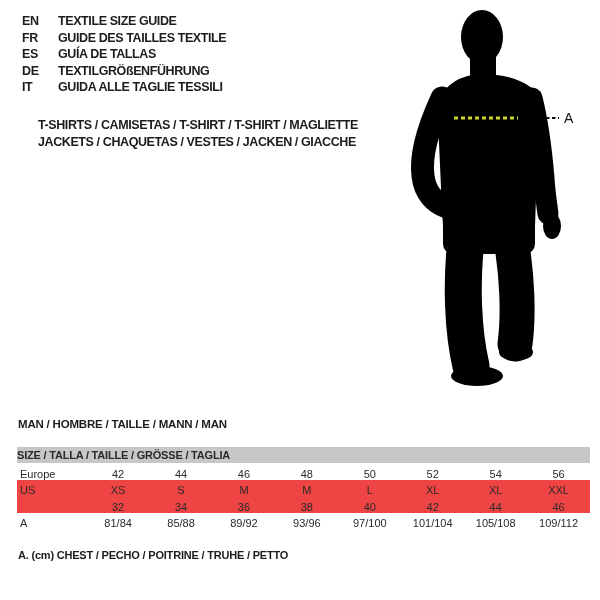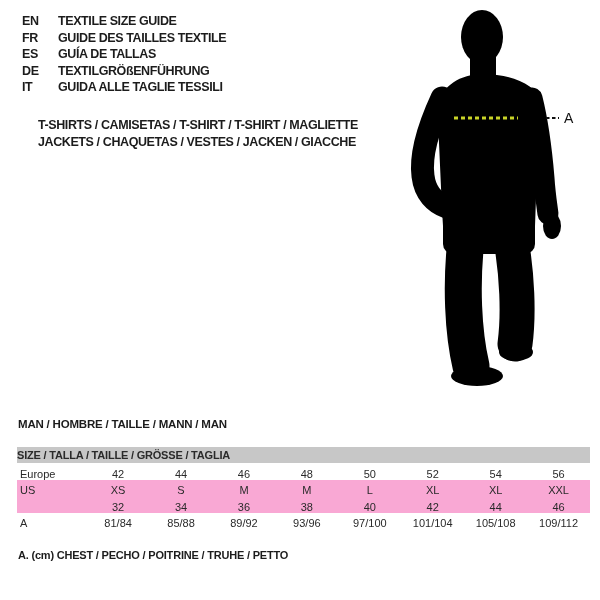--- a/index.html
+++ b/index.html
@@ -34,21 +34,21 @@
   .section-title{position:absolute;left:18px;top:418px;font-size:11.5px;font-weight:700;letter-spacing:-0.2px;white-space:nowrap;}
 
   
   .size-table{position:absolute;left:17px;top:447px;width:573px;}
   .thead{
     height:16px;line-height:16px;background:#c7c7c7;
     font-size:11px;font-weight:700;letter-spacing:-0.2px;
     color:#2a2a2a;
   }
   .trow{display:flex;height:16.5px;align-items:flex-end;}
-  .trow.shade{background:#f9a8d4;}
+  .trow.shade{background:#ef4444;}
   .tlabel{width:67px;padding-left:3px;font-size:11px;color:#2a2a2a;}
   .tcell{width:63.25px;text-align:center;font-size:11px;color:#2a2a2a;}
 
   
   .footnote{position:absolute;left:18px;top:549px;font-size:11px;font-weight:700;letter-spacing:-0.2px;white-space:nowrap;}
 </style>
 </head>
 <body>
 
 <div class="canvas">

